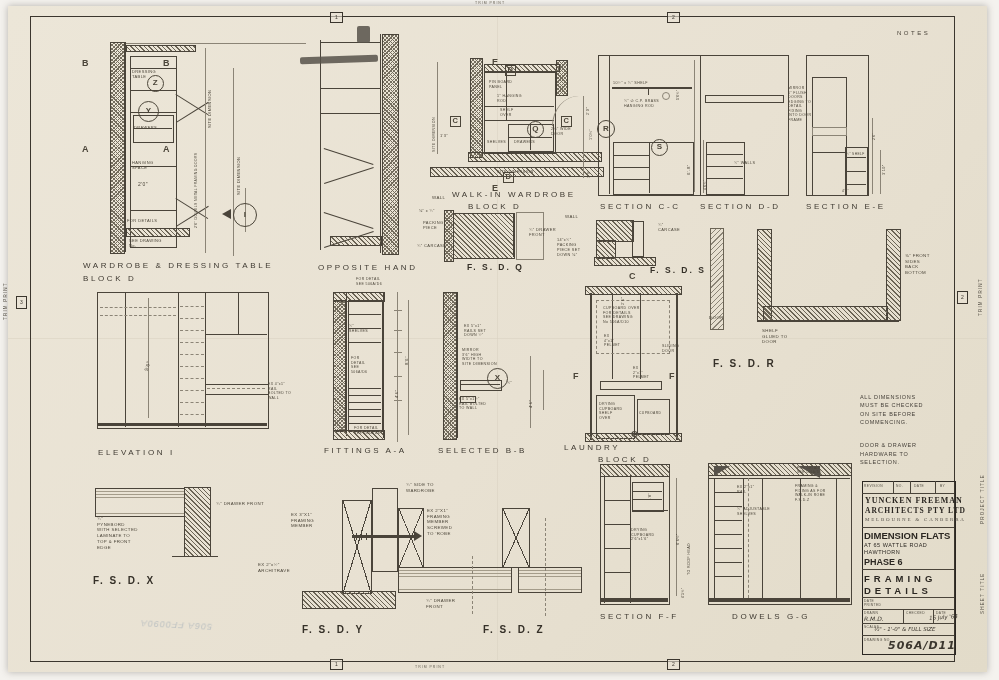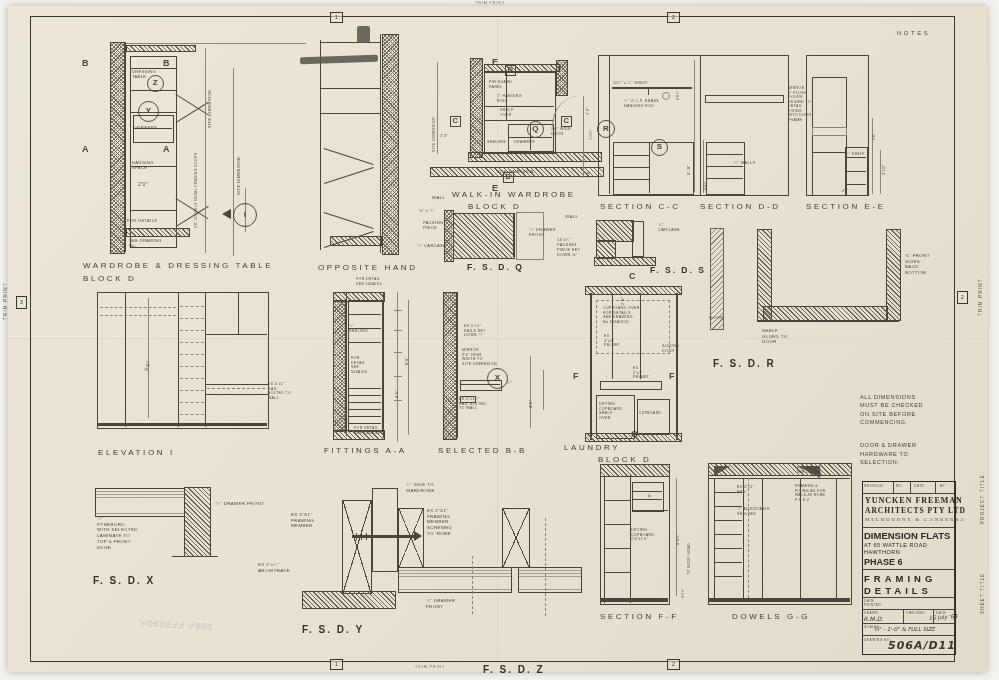--- a/index.html
+++ b/index.html
@@ -278,21 +278,21 @@
   <div class="ln" style="left:361px;top:533px;width:1px;height:7px;"></div>
   <div class="ln" style="left:366px;top:533px;width:1px;height:7px;"></div>
   <div class="tri" style="left:414px;top:531px;border-top:5px solid transparent;border-bottom:5px solid transparent;border-left:8px solid #4a443a;"></div>
   <div class="wd" style="left:398px;top:567px;width:112px;height:24px;"></div>
   <div class="wd" style="left:518px;top:567px;width:62px;height:24px;"></div>
   <div class="hx" style="left:302px;top:591px;width:92px;height:16px;"></div>
   <div class="dshv" style="left:472px;top:556px;height:58px;"></div>
   <div class="dshv" style="left:545px;top:518px;height:98px;"></div>
   <div class="xbx" style="left:502px;top:508px;width:26px;height:58px;"></div>
   <div class="capb" style="left:302px;top:624px;font-size:10px;">F. S. D. Y</div>
-  <div class="capb" style="left:483px;top:624px;font-size:10px;margin-top:40px;">F. S. D. Z</div>
+  <div class="capb" style="left:483px;top:624px;font-size:10px;">F. S. D. Z</div>
 
   <div class="bx" style="left:600px;top:464px;width:68px;height:139px;"></div>
   <div class="hx" style="left:600px;top:464px;width:68px;height:11px;"></div>
   <div class="ln" style="left:604px;top:475px;width:1px;height:128px;"></div>
   <div class="ln" style="left:630px;top:475px;width:1px;height:128px;"></div>
   <div class="ln" style="left:604px;top:500px;width:26px;height:1px;"></div>
   <div class="ln" style="left:604px;top:524px;width:26px;height:1px;"></div>
   <div class="ln" style="left:604px;top:548px;width:26px;height:1px;"></div>
   <div class="ln" style="left:604px;top:572px;width:26px;height:1px;"></div>
   <div class="bx" style="left:632px;top:482px;width:30px;height:28px;"></div>

